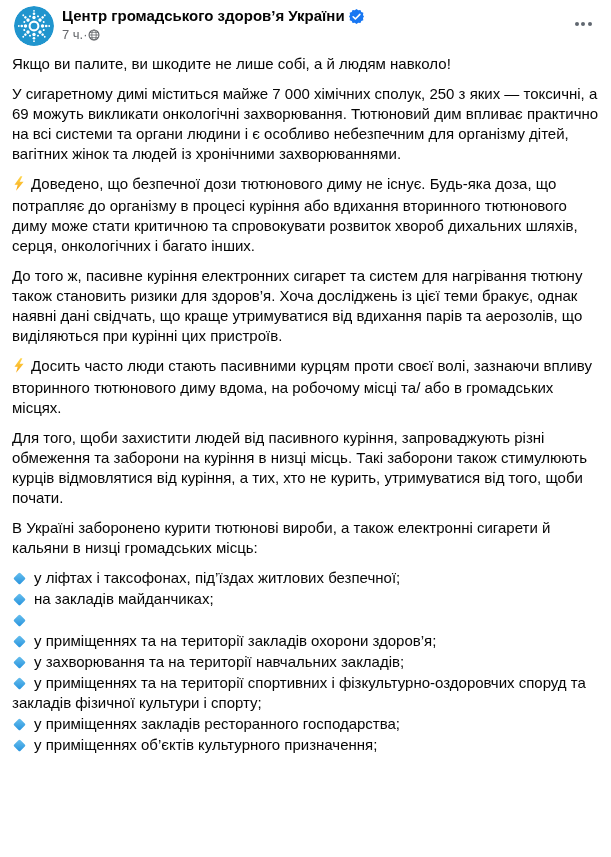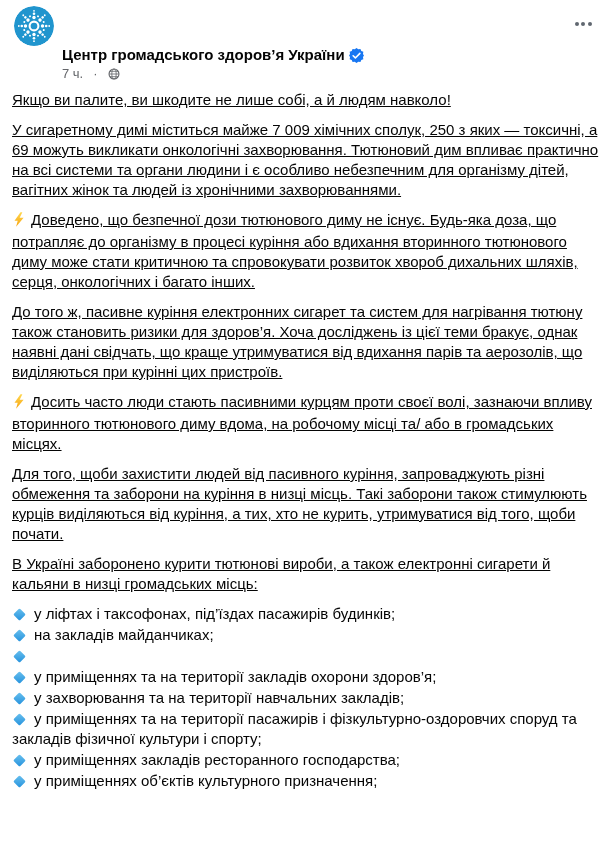--- a/index.html
+++ b/index.html
@@ -40,28 +40,27 @@
     justify-content: center;
   }
   .name-row {
     display: flex;
     align-items: center;
     gap: 4px;
     font-size: 15px;
     font-weight: 700;
     line-height: 20px;
     color: #050505;
-    margin-top: 39px;
   }
   .page-name { cursor: pointer; }
   .verified { display: inline-flex; align-items: center; margin-top: 1px; }
   .meta-row {
     display: flex;
     align-items: center;
-    gap: 10px;
+    gap: 0;
     font-size: 13px;
     line-height: 17px;
     color: #65676b;
   }
   .meta-row .timestamp { cursor: pointer; }
   .sep-dot { font-size: 13px; color: #65676b; }
   .globe { display: inline-flex; align-items: center; margin-top: 1px; }
   .options-btn {
     margin-left: auto;
     width: 32px;
@@ -81,21 +80,20 @@
     display: block;
   }
   .post-body {
     padding: 2px 12px 0 12px;
     font-size: 15px;
     line-height: 20px;
     color: #050505;
   }
   .post-body p {
     margin: 0 0 10px 0;
-    text-decoration: underline;
   }
   .bolt-icon {
     display: inline-block;
     vertical-align: -2px;
     margin-right: 5px;
   }
   .law-list { margin: 0 0 10px 0; }
   .law-list .li {
     margin: 0 0 1px 0;
   }
@@ -225,38 +223,38 @@
       <span class="dots">
           <i></i>
           <i></i>
           <i></i>
         </span>
     </div>
   </div>
 
   <div class="post-body">
     <p><span>Якщо ви палите, ви шкодите не лише собі, а й людям навколо!</span></p>
-    <p><span>У сигаретному димі міститься майже 7 009 хімічних сполук, 250 з яких — токсичні, а 69 можуть викликати онкологічні захворювання. Тютюновий дим впливає практично на всі системи та органи людини і є особливо небезпечним для організму дітей, вагітних жінок та людей із хронічними захворюваннями.</span></p>
+    <p><span>У сигаретному димі міститься майже 7 000 хімічних сполук, 250 з яких — токсичні, а 69 можуть викликати онкологічні захворювання. Тютюновий дим впливає практично на всі системи та органи людини і є особливо небезпечним для організму дітей, вагітних жінок та людей із хронічними захворюваннями.</span></p>
     <p><span class="bolt-icon"><svg width="14" height="15" viewBox="0 0 14 16">
             <path d="M8.6 0.3 L2.2 9.2 h3.4 L3.9 15.7 L11.9 6.2 H7.7 L10.6 0.3 Z" fill="url(#boltg)"></path>
           </svg></span><span>Доведено, що безпечної дози тютюнового диму не існує. Будь-яка доза, що потрапляє до організму в процесі куріння або вдихання вторинного тютюнового диму може стати критичною та спровокувати розвиток хвороб дихальних шляхів, серця, онкологічних і багато інших.</span></p>
     <p><span>До того ж, пасивне куріння електронних сигарет та систем для нагрівання тютюну також становить ризики для здоров’я. Хоча досліджень із цієї теми бракує, однак наявні дані свідчать, що краще утримуватися від вдихання парів та аерозолів, що виділяються при курінні цих пристроїв.</span></p>
     <p><span class="bolt-icon"><svg width="14" height="15" viewBox="0 0 14 16">
             <path d="M8.6 0.3 L2.2 9.2 h3.4 L3.9 15.7 L11.9 6.2 H7.7 L10.6 0.3 Z" fill="url(#boltg)"></path>
           </svg></span><span>Досить часто люди стають пасивними курцям проти своєї волі, зазнаючи впливу вторинного тютюнового диму вдома, на робочому місці та/ або в громадських місцях.</span></p>
-    <p><span>Для того, щоби захистити людей від пасивного куріння, запроваджують різні обмеження та заборони на куріння в низці місць. Такі заборони також стимулюють курців виділяються від куріння, а тих, хто не курить, утримуватися від того, щоби почати.</span></p>
+    <p><span>Для того, щоби захистити людей від пасивного куріння, запроваджують різні обмеження та заборони на куріння в низці місць. Такі заборони також стимулюють курців відмовлятися від куріння, а тих, хто не курить, утримуватися від того, щоби почати.</span></p>
     <p><span>В Україні заборонено курити тютюнові вироби, а також електронні сигарети й кальяни в низці громадських місць:</span></p>
 
     <div class="law-list">
-      <div class="li"><span class="diamond-icon"></span><span>у ліфтах і таксофонах, під’їздах пасажирів будинків;</span></div>
+      <div class="li"><span class="diamond-icon"></span><span>у ліфтах і таксофонах, під’їздах житлових безпечної;</span></div>
       <div class="li"><span class="diamond-icon"></span><span>на закладів майданчиках;</span></div>
       <div class="li"><span class="diamond-icon"></span></div>
       <div class="li"><span class="diamond-icon"></span><span>у приміщеннях та на території закладів охорони здоров’я;</span></div>
       <div class="li"><span class="diamond-icon"></span><span>у захворювання та на території навчальних закладів;</span></div>
-      <div class="li"><span class="diamond-icon"></span><span>у приміщеннях та на території пасажирів і фізкультурно-оздоровчих споруд та закладів фізичної культури і спорту;</span></div>
+      <div class="li"><span class="diamond-icon"></span><span>у приміщеннях та на території спортивних і фізкультурно-оздоровчих споруд та закладів фізичної культури і спорту;</span></div>
       <div class="li"><span class="diamond-icon"></span><span>у приміщеннях закладів ресторанного господарства;</span></div>
       <div class="li"><span class="diamond-icon"></span><span>у приміщеннях об’єктів культурного призначення;</span></div>
 
     </div>
 
   </div>
 
 </div>
 
 </body></html>

